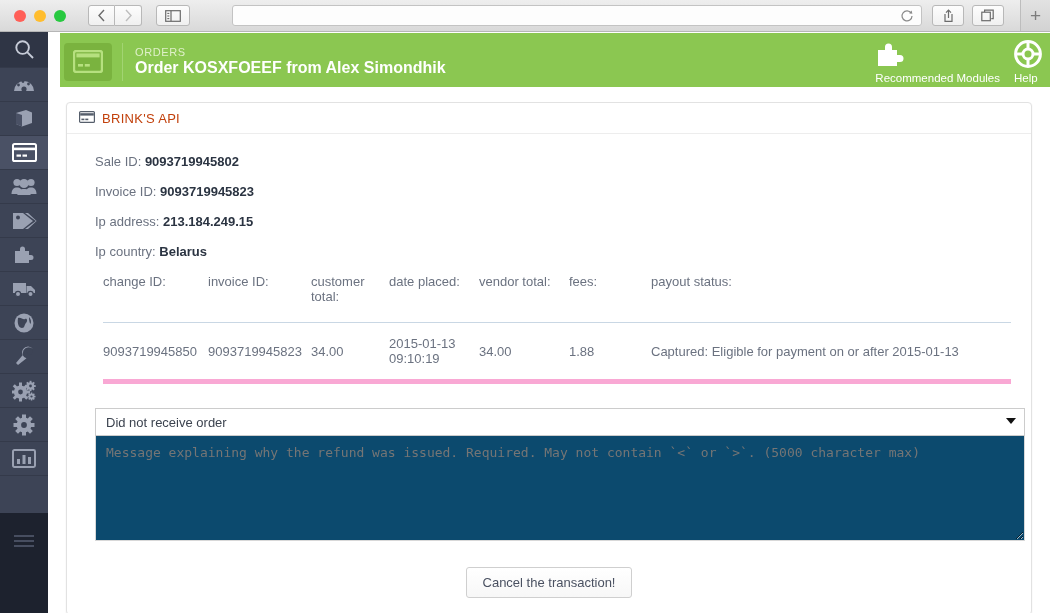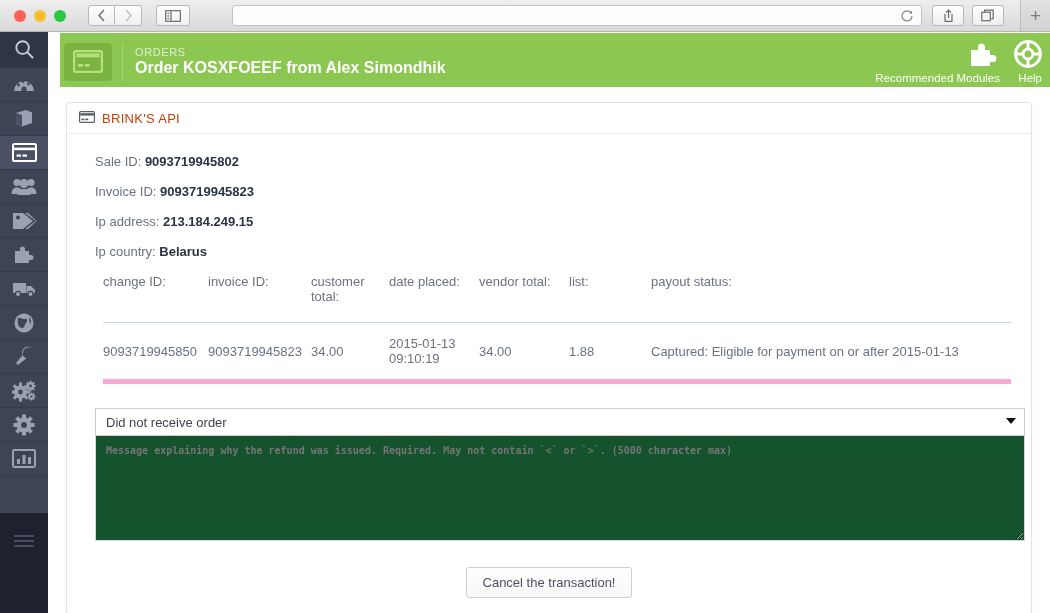--- a/index.html
+++ b/index.html
@@ -103,21 +103,21 @@
   .header-divider { width: 1px; height: 38px; background: #a2d472; margin: 0 12px 0 10px; }
   .header-titles { display: flex; flex-direction: column; justify-content: center; }
   .breadcrumb {
     color: #dff0c9; font-size: 11px;
     letter-spacing: 0.6px; text-transform: uppercase;
     margin-bottom: 1px;
   }
   .page-title { color: #ffffff; font-size: 16px; font-weight: 700; }
   .header-actions { margin-left: auto; display: flex; align-items: flex-end; gap: 14px; padding-right: 8px; }
   .header-action {
-    display: flex; flex-direction: column; align-items: flex-end;
+    display: flex; flex-direction: column; align-items: flex-start;
     color: #ffffff; font-size: 11.5px;
   }
   .header-action .ha-icon { margin-bottom: 2px; }
 
   
   .content-area {
     position: absolute; top: 87px; left: 48px;
     width: 1002px; height: 526px;
     background: #ffffff;
   }
@@ -188,26 +188,25 @@
     width: 0; height: 0;
     border-left: 5px solid transparent;
     border-right: 5px solid transparent;
     border-top: 6px solid #111111;
   }
   .refund-textarea {
     width: 930px;
     height: 105px;
     border: 1px solid #d8d8d8;
     border-top: none;
-    background: #14532d;
-    font-size: 10px;
+    background: #0c4a6e;
+    font-size: 13px;
     color: #a8a8a8;
     padding: 8px 10px;
     line-height: 1.4;
-    font-weight: bold;
   }
 
   .btn-row { display: flex; justify-content: center; margin-top: 22px; }
   .cancel-btn {
     font-size: 13px;
     color: #4a5161;
     background: linear-gradient(#ffffff, #f7f7f7);
     border: 1px solid #cfcfcf;
     border-radius: 3px;
     padding: 7px 16px;
@@ -502,21 +501,21 @@
 
 
       <table class="invoices">
         <thead>
           <tr>
             <th class="col-change">change ID:</th>
             <th class="col-invoice">invoice ID:</th>
             <th class="col-cust">customer total:</th>
             <th class="col-date">date placed:</th>
             <th class="col-vendor">vendor total:</th>
-            <th class="col-fees">list:</th>
+            <th class="col-fees">fees:</th>
             <th>payout status:</th>
           </tr>
         </thead>
         <tbody>
           <tr>
             <td>9093719945850</td>
             <td>9093719945823</td>
             <td>34.00</td>
             <td>2015-01-13 09:10:19</td>
             <td>34.00</td>

